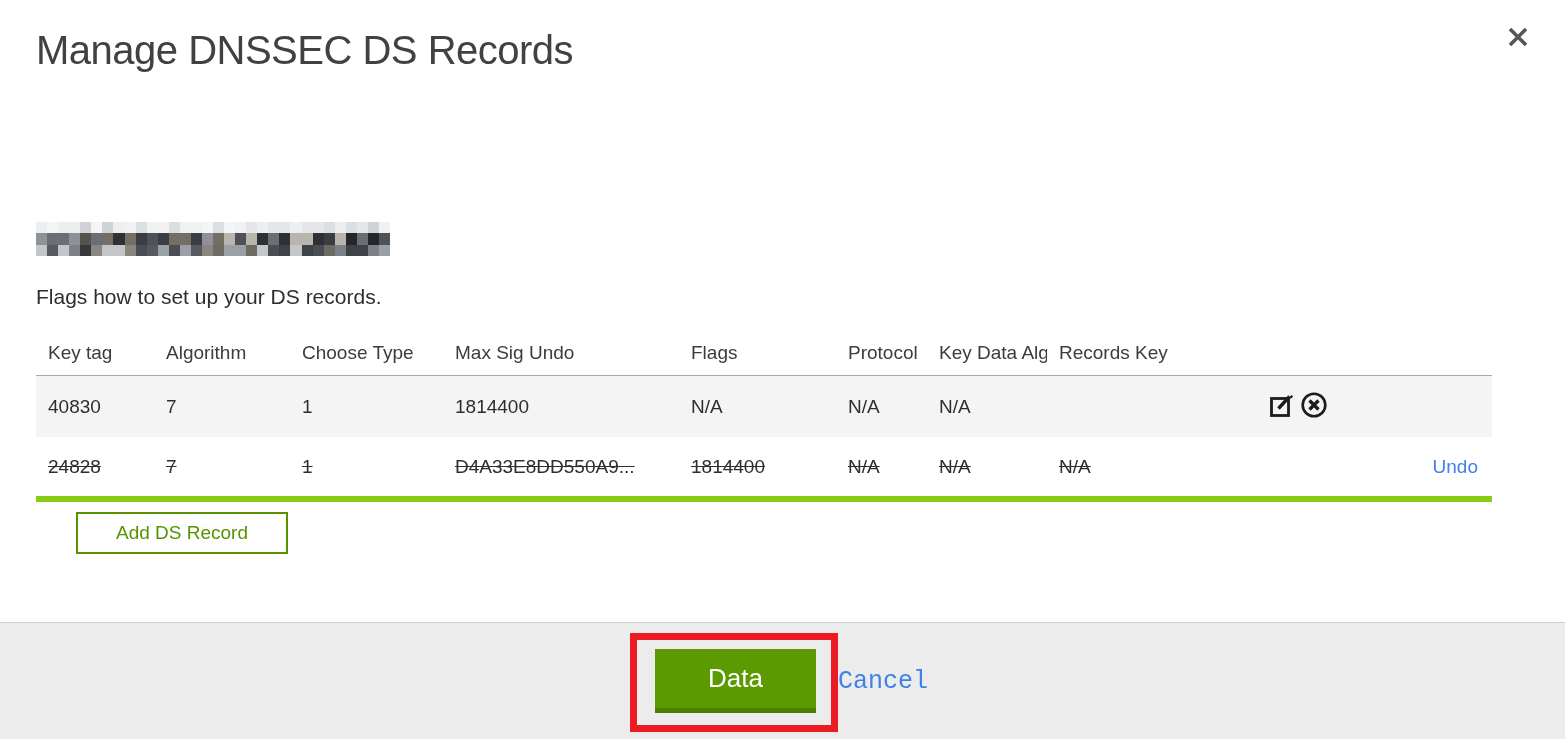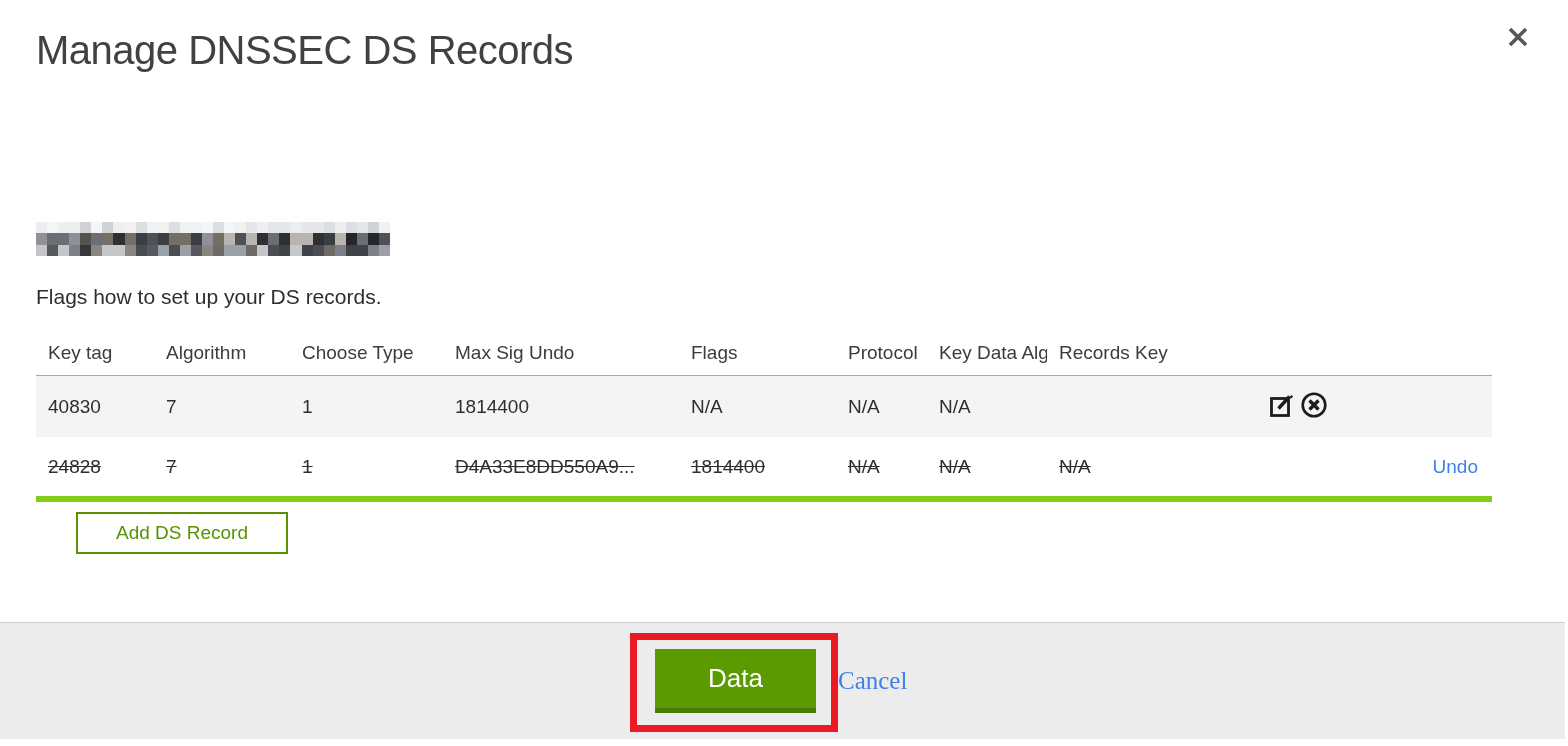--- a/index.html
+++ b/index.html
@@ -92,21 +92,21 @@
     width: 161px; height: 64px;
     background: #5b9a00; color: #fff;
     border: none; border-bottom: 5px solid #4a7d00;
     font-size: 26px; font-family: "Liberation Sans", sans-serif;
     cursor: pointer;
   }
   .cancel-link {
     position: absolute; left: 838px; top: 667px;
     font-size: 25px; color: #4080e8;
     background: none; border: none; cursor: pointer;
-    font-family: Liberation Serif, serif;
+    font-family: Liberation Mono, monospace;
   }
 </style>
 </head>
 <body>
 
 <div class="page">
 
   <div class="modal-title">Manage DNSSEC DS Records</div>
 
   <button class="close-btn">

